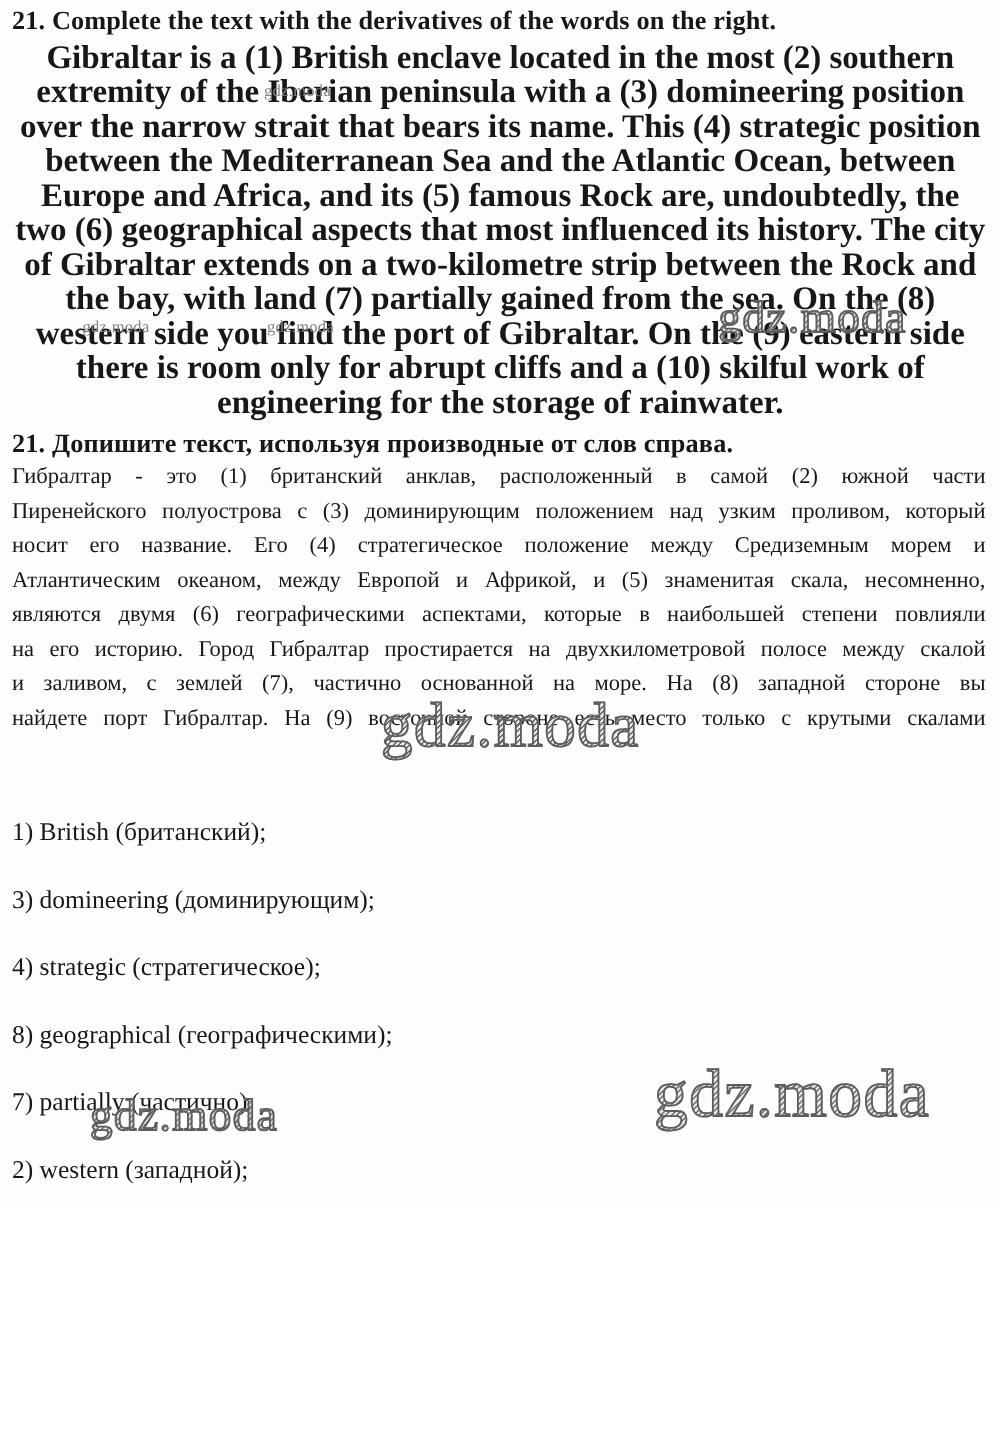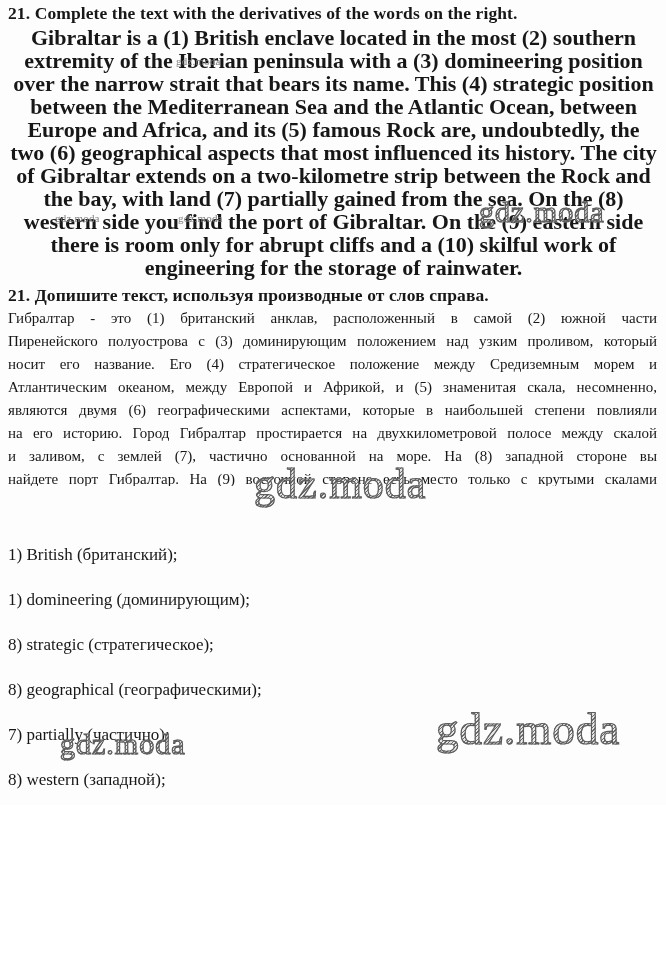--- a/index.html
+++ b/index.html
@@ -67,25 +67,25 @@
 
   <div id="textflow">
     <div class="heading">21. Complete the text with the derivatives of the words on the right.</div>
     <p class="para-en">Gibraltar is a (1) British enclave located in the most (2) southern extremity of the Iberian peninsula with a (3) domineering position over the narrow strait that bears its name. This (4) strategic position between the Mediterranean Sea and the Atlantic Ocean, between Europe and Africa, and its (5) famous Rock are, undoubtedly, the two (6) geographical aspects that most influenced its history. The city of Gibraltar extends on a two-kilometre strip between the Rock and the bay, with land (7) partially gained from the sea. On the (8) western side you find the port of Gibraltar. On the (9) eastern side there is room only for abrupt cliffs and a (10) skilful work of engineering for the storage of rainwater.</p>
     <div class="heading heading-ru">21. Допишите текст, используя производные от слов справа.</div>
     <p class="para-ru">Гибралтар - это (1) британский анклав, расположенный в самой (2) южной части Пиренейского полуострова с (3) доминирующим положением над узким проливом, который носит его название. Его (4) стратегическое положение между Средиземным морем и Атлантическим океаном, между Европой и Африкой, и (5) знаменитая скала, несомненно, являются двумя (6) географическими аспектами, которые в наибольшей степени повлияли на его историю. Город Гибралтар простирается на двухкилометровой полосе между скалой и заливом, с землей (7), частично основанной на море. На (8) западной стороне вы найдете порт Гибралтар. На (9) восточной стороне есть место только с крутыми скалами и (10) искусными работами инженеров для хранения дождевой воды.</p>
   </div>
 
   <div id="word-list">
     <div class="word-item">1) British (британский);</div>
-    <div class="word-item">1) domineering (доминирующим);</div>
-    <div class="word-item">8) strategic (стратегическое);</div>
+    <div class="word-item">3) domineering (доминирующим);</div>
+    <div class="word-item">4) strategic (стратегическое);</div>
     <div class="word-item">8) geographical (географическими);</div>
     <div class="word-item">7) partially (частично);</div>
-    <div class="word-item">8) western (западной);</div>
+    <div class="word-item">2) western (западной);</div>
   </div>
 
   <span id="wm-top-small" class="wm wm-small">gdz.moda</span>
   <span id="wm-row-a" class="wm wm-small">gdz.moda</span>
   <span id="wm-row-b" class="wm wm-small">gdz.moda</span>
   <span id="wm-rainwater" class="wm wm-outline">gdz.moda</span>
   <span id="wm-center" class="wm wm-outline">gdz.moda</span>
   <span id="wm-mid-left" class="wm wm-outline">gdz.moda</span>
   <span id="wm-big-right" class="wm wm-outline">gdz.moda</span>
 

